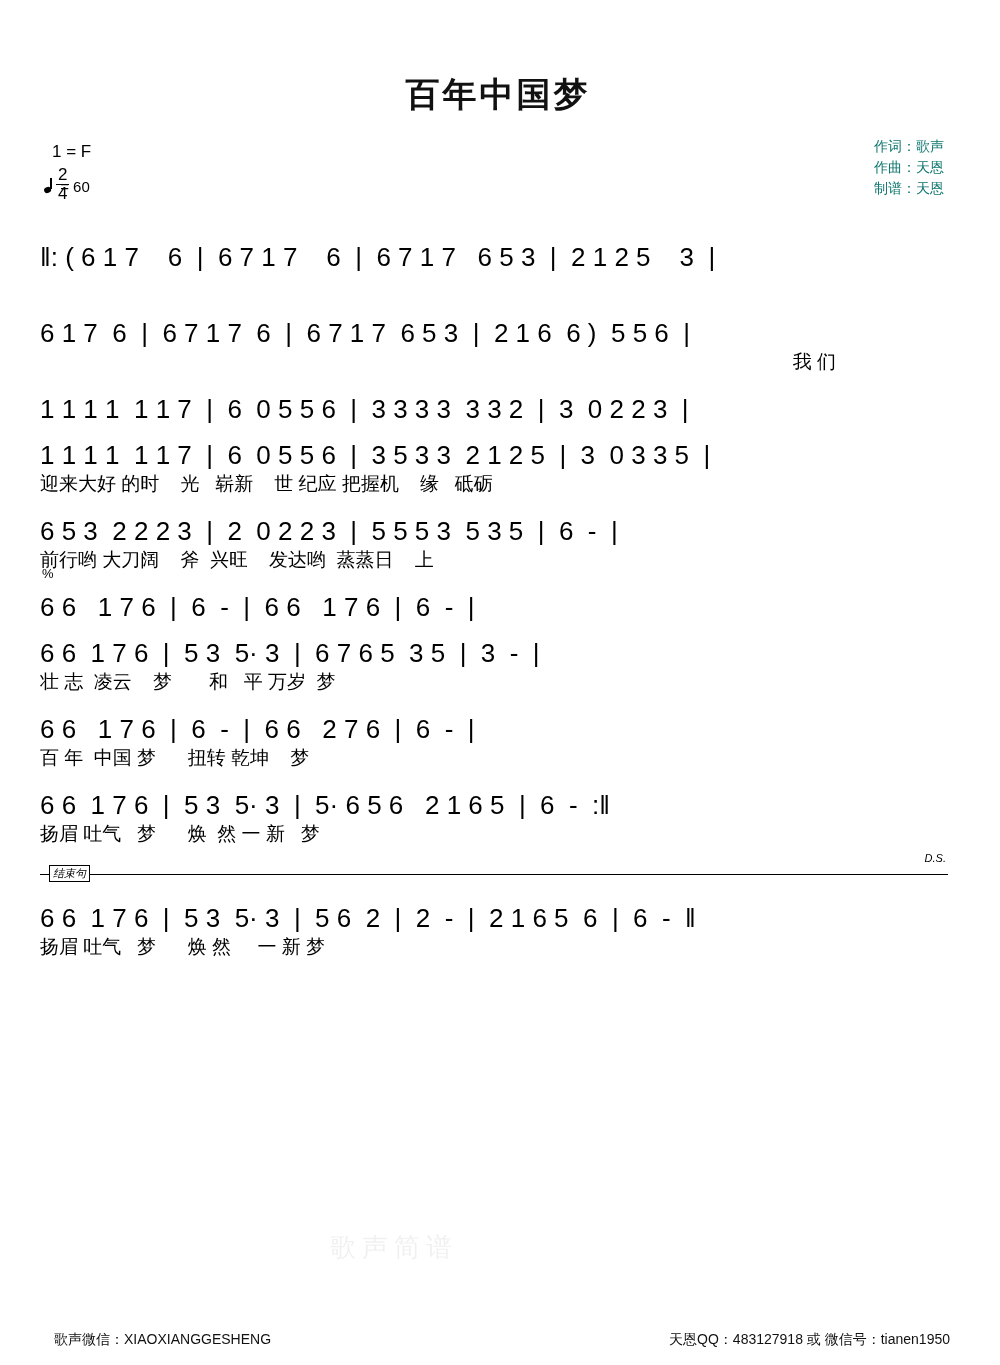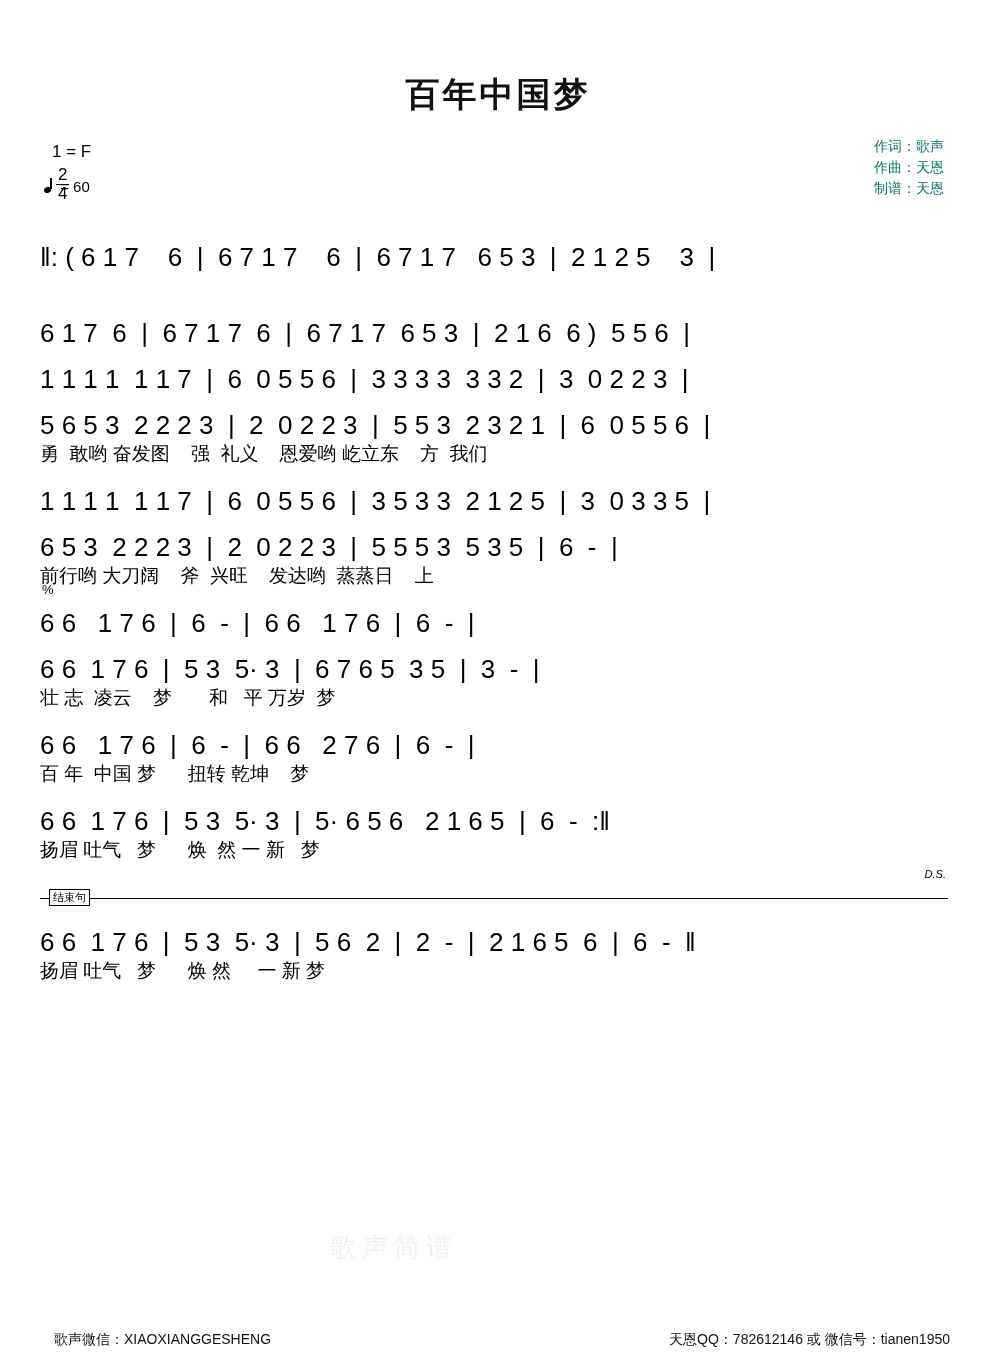--- a/index.html
+++ b/index.html
@@ -143,25 +143,26 @@
   .ds-mark {
     position: absolute;
     right: 2px;
     bottom: -14px;
     font-size: 11px;
     font-style: italic;
   }
   
   .ending {
     position: relative;
-    margin: 32px 48px 0 40px;
+    margin: 24px 48px 0 40px;
     border-top: 1.6px solid #000;
     border-left: 1.6px solid #000;
     border-right: 1.6px solid #000;
     height: 0;
+    font-style: italic;
   }
   .ending-label {
     position: absolute;
     left: 8px;
     top: -10px;
     background: #fff;
     font-size: 11px;
     padding: 0 3px;
     border: 1px solid #000;
   }
@@ -215,33 +216,31 @@
 
   <div class="music">
 
     <div class="sysline" style="margin-top:6px;">
       <div class="notes">‖: ( 6 1 7    6  |  6 7 1 7    6  |  6 7 1 7   6 5 3  |  2 1 2 5    3  |</div>
       <div class="lyrics"></div>
     </div>
 
     <div class="sysline">
       <div class="notes">6 1 7  6  |  6 7 1 7  6  |  6 7 1 7  6 5 3  |  2 1 6  6 )  5 5 6  |</div>
+      <div class="lyrics" style="justify-content:flex-end; padding-right:112px;">我 们</div>
     </div>
 
     <div class="sysline">
       <div class="notes">1 1 1 1  1 1 7  |  6  0 5 5 6  |  3 3 3 3  3 3 2  |  3  0 2 2 3  |</div>
     </div>
 
-    <div class="sysline">
-      <div class="notes">5 6 5 3  2 2 2 3  |  2  0 2 2 3  |  5 5 3  2 3 2 1  |  6  0 5 5 6  |</div>
-      <div class="lyrics">勇  敢哟 奋发图    强  礼义    恩爱哟 屹立东    方  我们</div>
-    </div>
 
     <div class="sysline">
       <div class="notes">1 1 1 1  1 1 7  |  6  0 5 5 6  |  3 5 3 3  2 1 2 5  |  3  0 3 3 5  |</div>
+      <div class="lyrics">迎来大好 的时    光   崭新    世 纪应 把握机    缘   砥砺</div>
     </div>
 
     <div class="sysline">
       <div class="notes">6 5 3  2 2 2 3  |  2  0 2 2 3  |  5 5 5 3  5 3 5  |  6  -  |</div>
       <div class="lyrics">前行哟 大刀阔    斧  兴旺    发达哟  蒸蒸日    上</div>
     </div>
 
     <div class="sysline">
       <span class="segno">%</span>
       <div class="notes">6 6   1 7 6  |  6  -  |  6 6   1 7 6  |  6  -  |</div>
@@ -273,16 +272,16 @@
     <div class="sysline">
       <div class="notes">6 6  1 7 6  |  5 3  5· 3  |  5 6  2  |  2  -  |  2 1 6 5  6  |  6  -  ‖</div>
       <div class="lyrics">扬眉 吐气   梦      焕 然     一 新 梦</div>
     </div>
   </div>
 
   <div class="watermark">歌声简谱</div>
 
   <div class="footer">
     <div>歌声微信：XIAOXIANGGESHENG</div>
-    <div>天恩QQ：782612146 或 微信号：tianen1950</div>
+    <div>天恩QQ：483127918 或 微信号：tianen1950</div>
   </div>
 
 </div>
 
 </body></html>

